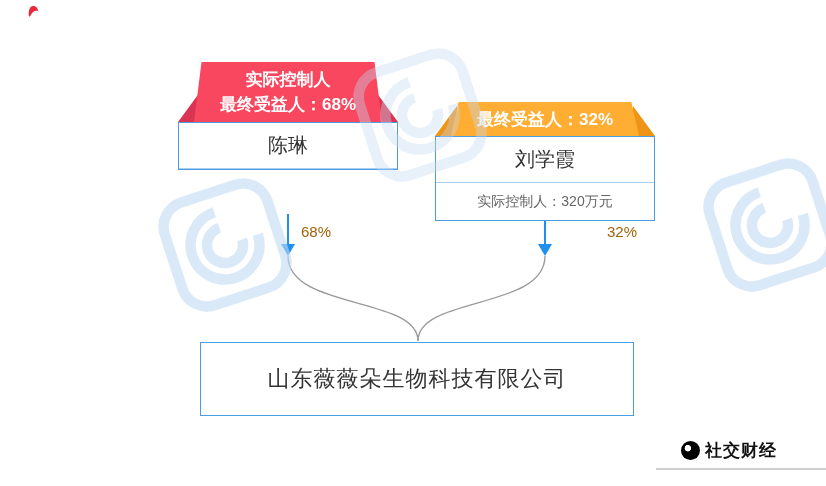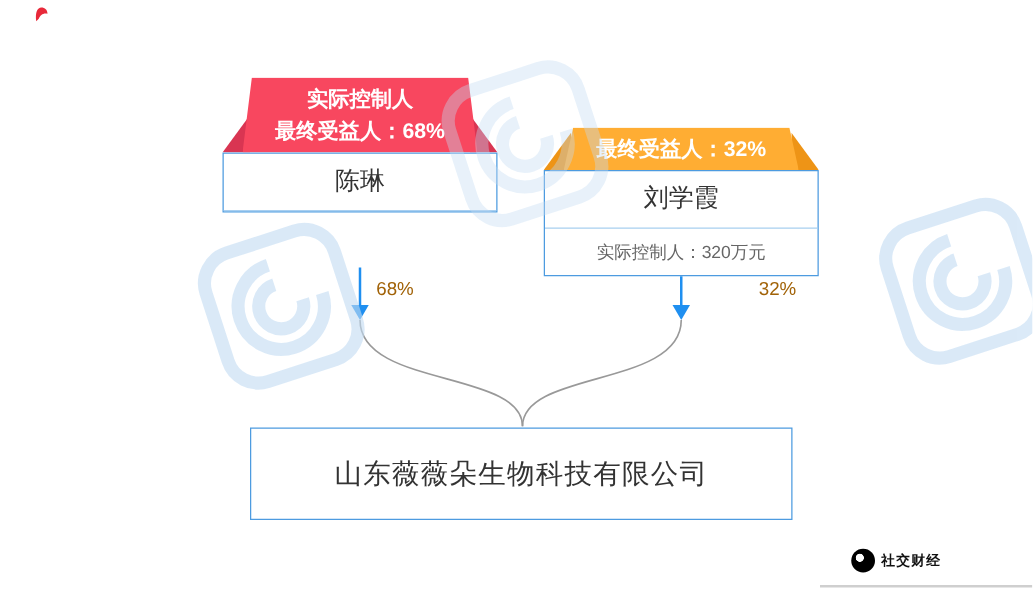--- a/index.html
+++ b/index.html
@@ -42,21 +42,21 @@
     border:1px solid #4D9BE0;background:#fff;z-index:2;
     display:flex;align-items:center;justify-content:center;
     font-size:22px;color:#333;letter-spacing:1px;
   }
   
   .brand{position:absolute;left:681px;top:439px;display:flex;align-items:center;gap:5px;z-index:4;}
   .brand-logo{
     width:19px;height:19px;border-radius:50%;
     background:radial-gradient(circle at 36% 38%, #ffffff 0 3px, #000 3.5px);
   }
-  .brand-text{font-size:11px;font-weight:600;color:#111;letter-spacing:1px;}
+  .brand-text{font-size:17px;font-weight:600;color:#111;letter-spacing:1px;}
   .footer-line{position:absolute;left:656px;top:468px;width:170px;height:2px;background:#cfcfcf;z-index:4;}
   
   .corner-mark{position:absolute;left:26px;top:4px;z-index:4;}
 </style>
 </head>
 <body>
 
 <div class="stage">
 
   <svg class="corner-mark" width="14" height="14" viewBox="0 0 14 14">

